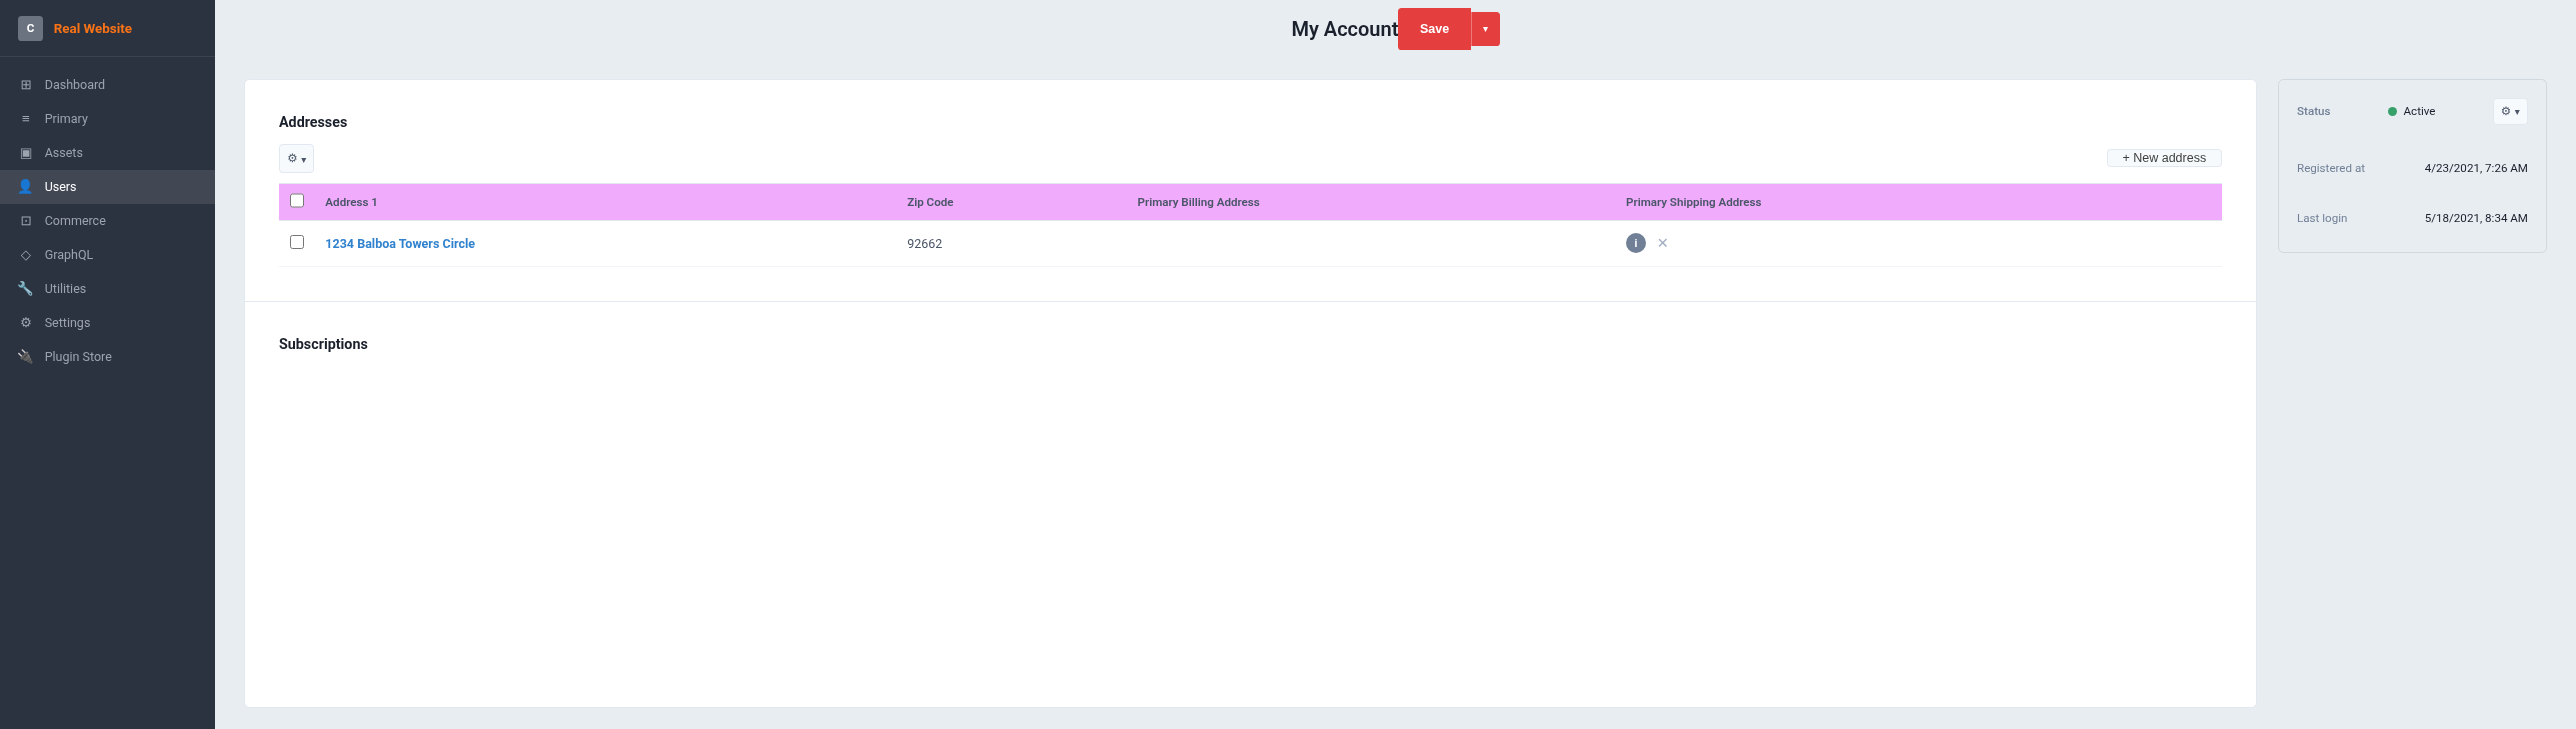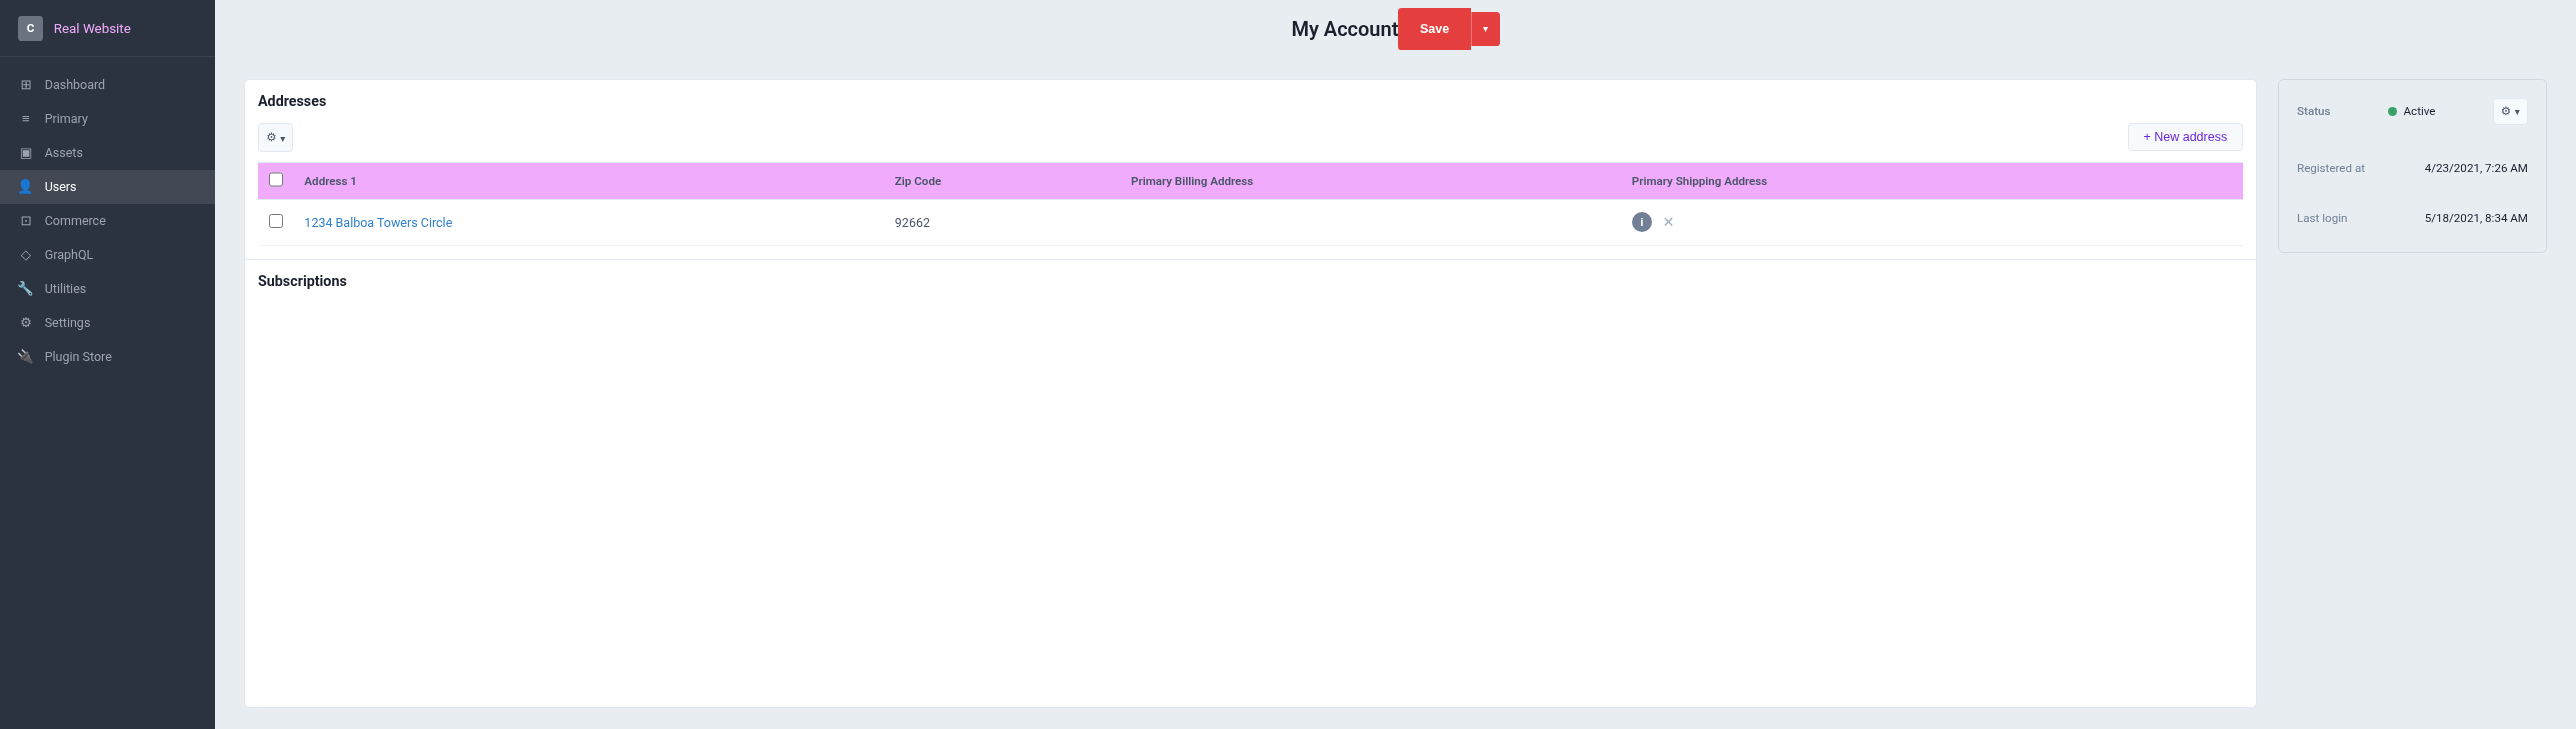--- a/index.html
+++ b/index.html
@@ -31,22 +31,22 @@
       align-items: center;
       justify-content: center;
       font-size: 11.6px;
       font-weight: 700;
       color: #fff;
       margin-right: 10.7px;
       flex-shrink: 0;
     }
     .sidebar-title {
       font-size: 13.4px;
-      font-weight: 400;
-      color: #f0abfc;
+      font-weight: 700;
+      color: #f97316;
     }
     .sidebar-nav {
       padding: 10.7px 0;
       flex: 1;
     }
     .sidebar-item {
       display: flex;
       align-items: center;
       padding: 9px 18px;
       cursor: pointer;
@@ -129,21 +129,21 @@
     .main-panel {
       flex: 1;
       background: #fff;
       border-radius: 5.4px;
       border: 0.9px solid #e2e8f0;
       overflow: hidden;
     }
 
     
     .section {
-      padding: 13px;
+      padding: 34px;
     }
     .section-title {
       font-size: 14.3px;
       font-weight: 700;
       color: #1a202c;
       margin-bottom: 14.3px;
     }
     .section-toolbar {
       display: flex;
       align-items: center;
@@ -164,24 +164,24 @@
       color: #4a5568;
     }
     .new-address-btn {
       display: flex;
       align-items: center;
       gap: 5.4px;
       border: 0.9px solid #e2e8f0;
       border-radius: 3.6px;
       background: #f7fafc;
       cursor: pointer;
-      height: 28px;
+      height: 18px;
       padding: 0 14.3px;
       font-size: 12.5px;
-      color: #6d28d9;
+      color: #404040;
       font-weight: 500;
     }
 
     
     .addresses-table {
       width: 100%;
       border-collapse: collapse;
       font-size: 12.5px;
     }
     .addresses-table thead tr {
@@ -198,21 +198,21 @@
     }
     .addresses-table td {
       padding: 12.5px 10.7px;
       color: #4a5568;
       border-bottom: 0.9px solid #f0f4f8;
       vertical-align: middle;
     }
     .address-link {
       color: #3182ce;
       cursor: pointer;
-      font-weight: 400;
+      font-weight: 700;
       line-height: 1.4;
     }
     .checkbox-col { width: 32px; }
     .row-checkbox {
       width: 14.3px;
       height: 14.3px;
       cursor: pointer;
       accent-color: #3182ce;
     }
     .info-icon {

